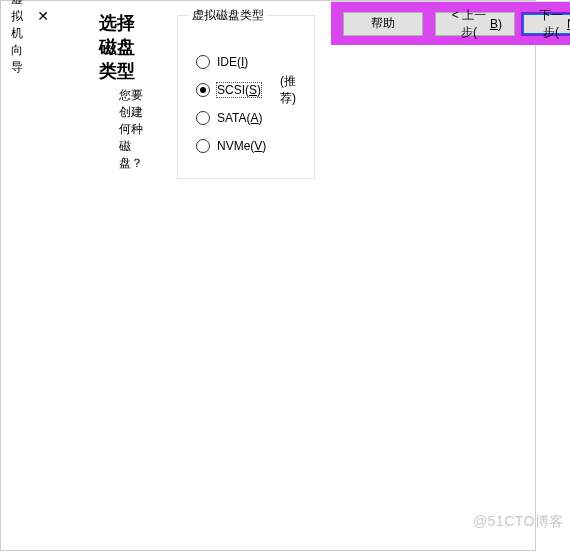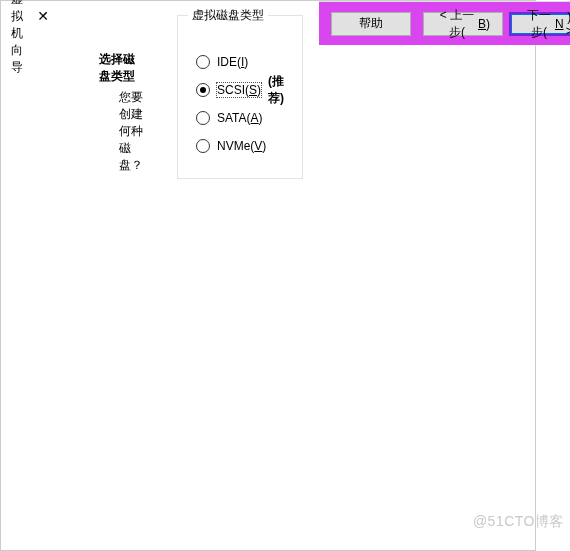--- a/index.html
+++ b/index.html
@@ -43,23 +43,22 @@
     font-family: Arial, sans-serif;
     color: #000;
     cursor: pointer;
   }
   .header {
     padding: 10px 18px 14px 30px;
     background: #fff;
   }
   .header .heading {
     font-weight: bold;
-    font-size: 12px;
+    font-size: 18px;
     margin-bottom: 4px;
-    margin-top: 40px;
   }
   .header .subheading {
     font-size: 12px;
     padding-left: 20px;
     font-family: Liberation Mono, monospace;
   }
   .divider {
     border: none;
     border-top: 1px solid #ddd;
     margin: 0;
@@ -113,22 +112,21 @@
     cursor: pointer;
     padding: 1px 1px;
   }
   .radio-label.selected {
     border: 1px dotted #555;
     padding: 0 0;
   }
   .radio-label u { text-decoration: underline; }
   .recommended {
     font-size: 12px;
-    margin-left: 0;
-    font-weight: bold;
+    margin-left: 12px;
   }
   .footer {
     height: 44px;
     background: #d946ef;
     border-top: 1px solid #ddd;
     display: flex;
     align-items: center;
     padding: 0 12px;
     gap: 6px;
   }

